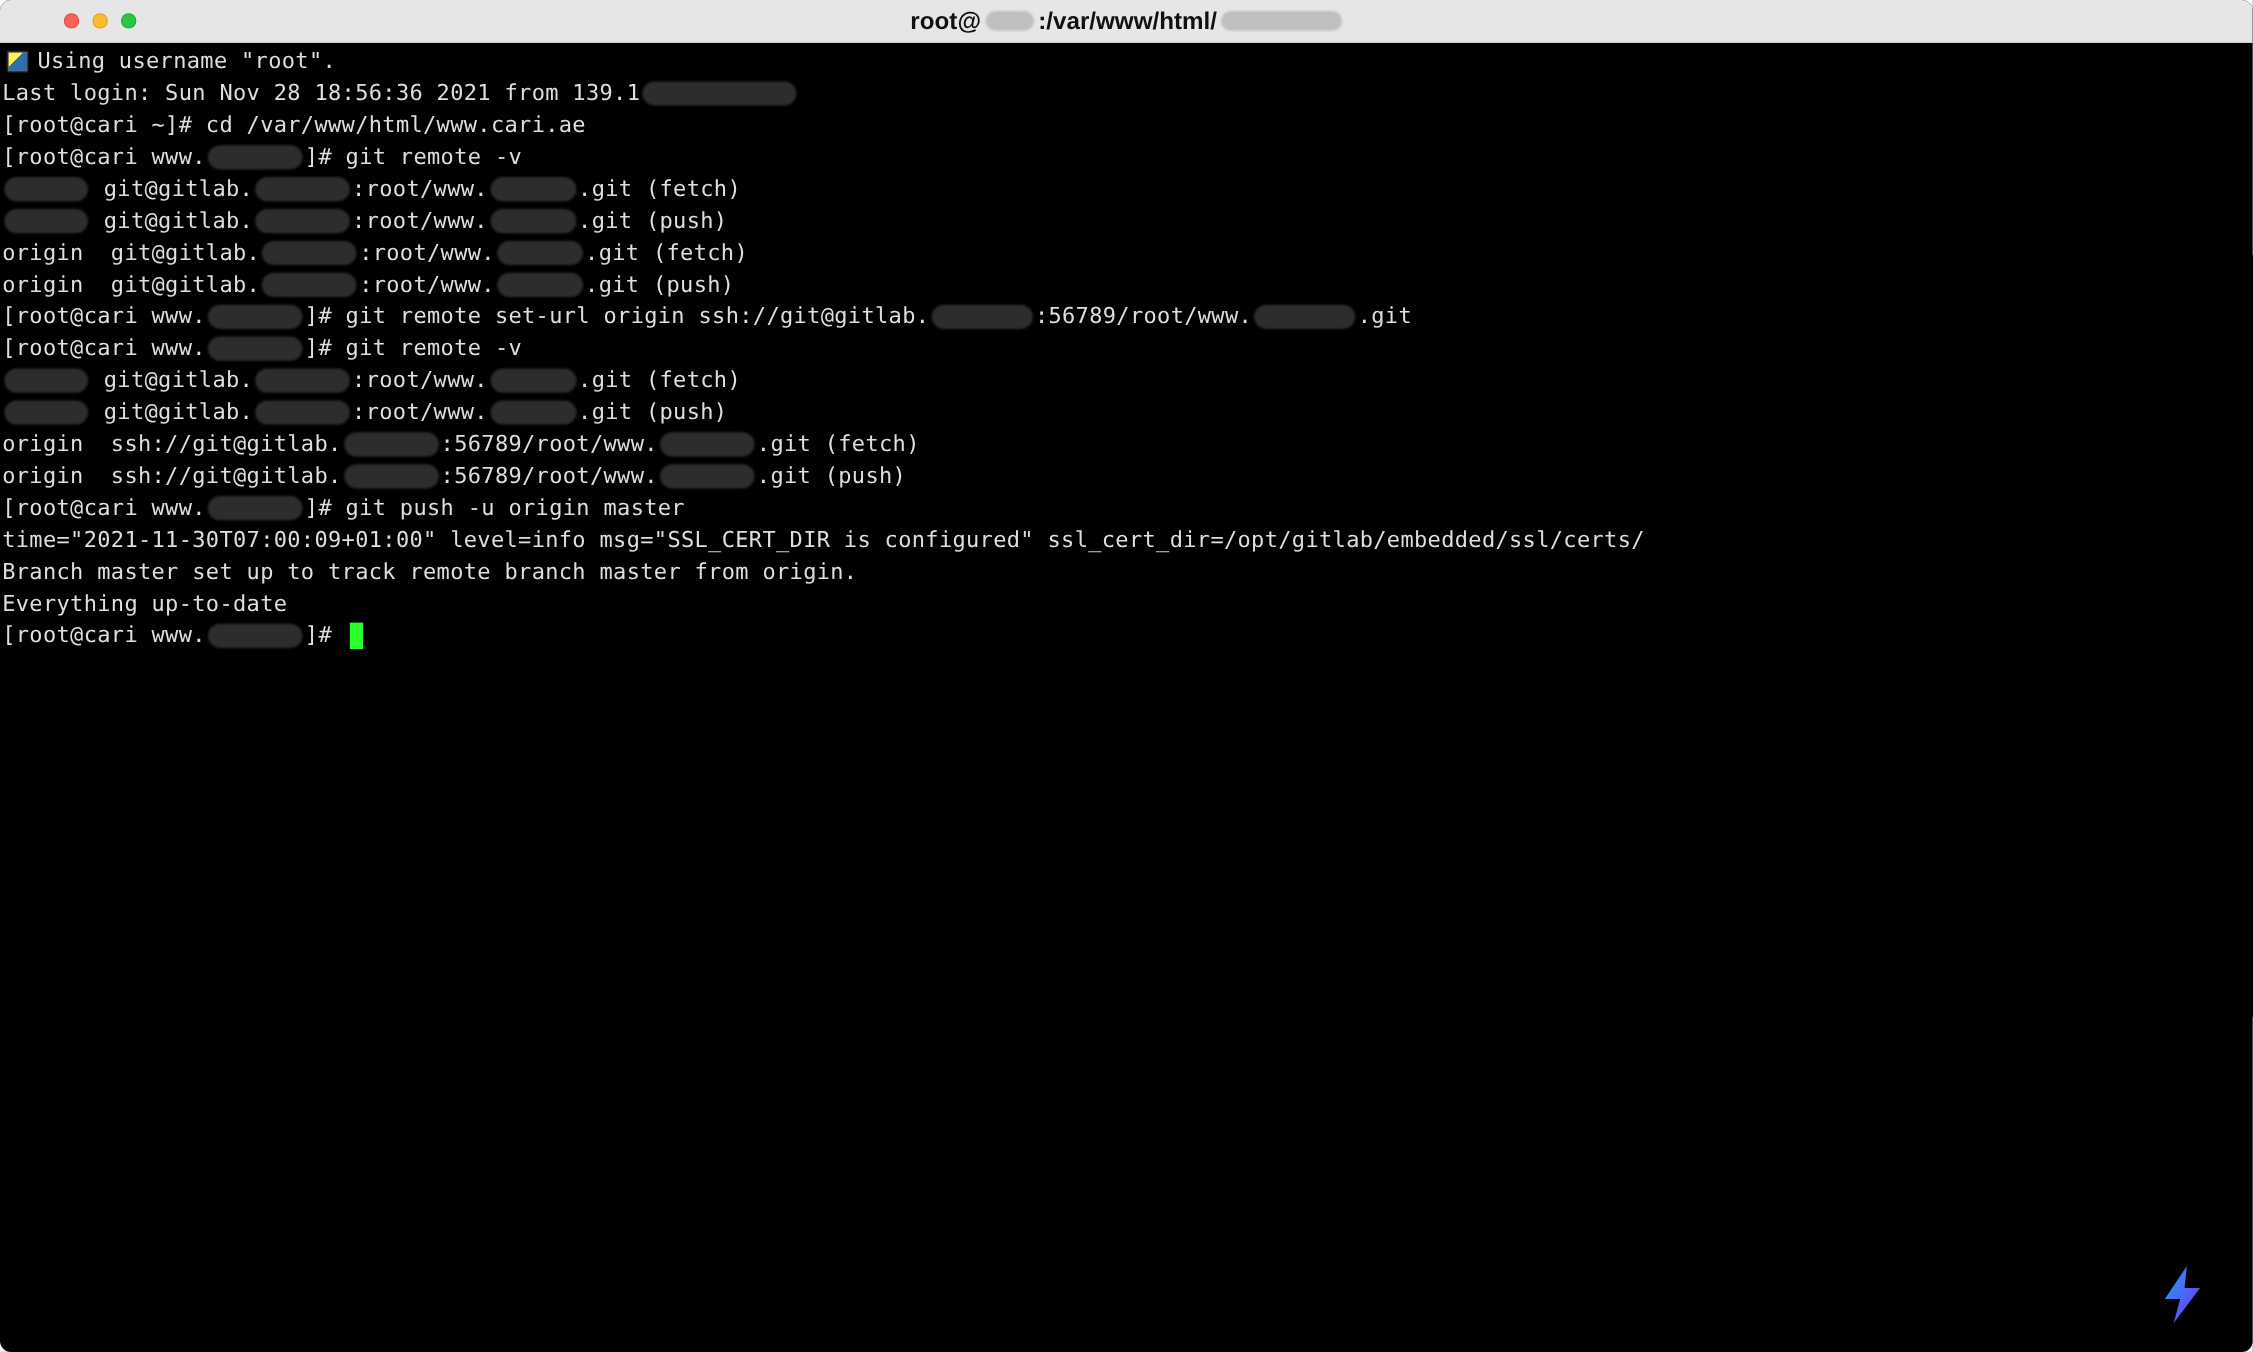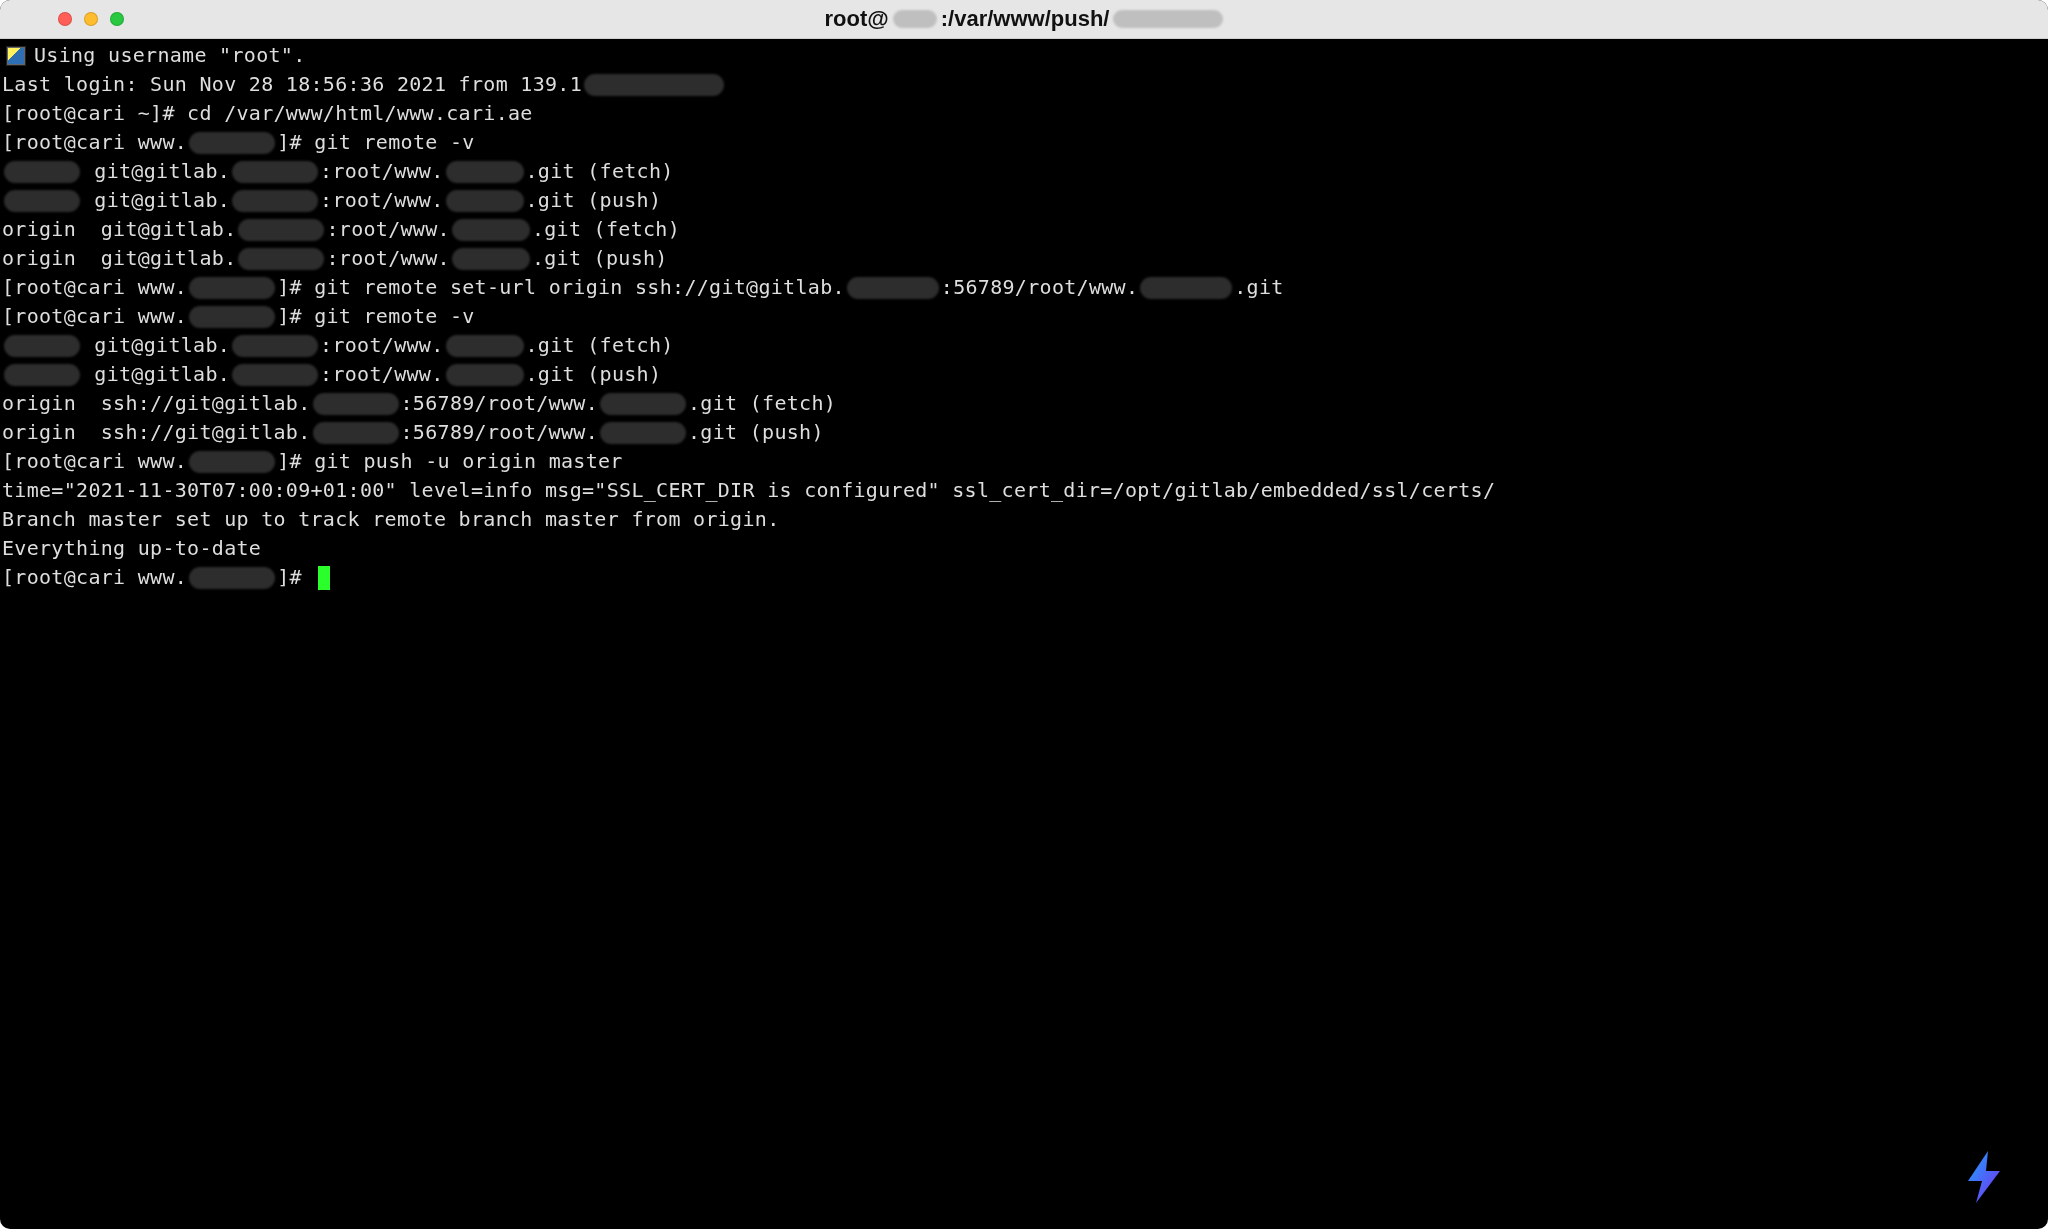--- a/index.html
+++ b/index.html
@@ -132,21 +132,21 @@
 
   <div class="titlebar">
     <div class="traffic">
       <span class="dot red"></span>
       <span class="dot yellow"></span>
       <span class="dot green"></span>
     </div>
     <div class="title-wrap">
       <span>root@</span>
       <span class="title-redact" id="tredA" style="width: 44px;"></span>
-      <span>:/var/www/push/</span>
+      <span>:/var/www/html/</span>
       <span class="title-redact" id="tredB" style="width: 110px;"></span>
     </div>
   </div>
 
   <div class="term" id="term"><div class="line"><span class="putty-icon"></span><span class="seg">Using username "root".</span></div><div class="line"><span class="seg">Last login: Sun Nov 28 18:56:36 2021 from 139.1</span><span class="redact" style="width: 140px;"></span></div><div class="line"><span class="seg">[root@cari ~]# cd /var/www/html/www.cari.ae</span></div><div class="line"><span class="seg">[root@cari www.</span><span class="redact" style="width: 86px;"></span><span class="seg">]# git remote -v</span></div><div class="line"><span class="redact" style="width: 76px;"></span><span class="seg"> git@gitlab.</span><span class="redact" style="width: 86px;"></span><span class="seg">:root/www.</span><span class="redact" style="width: 78px;"></span><span class="seg">.git (fetch)</span></div><div class="line"><span class="redact" style="width: 76px;"></span><span class="seg"> git@gitlab.</span><span class="redact" style="width: 86px;"></span><span class="seg">:root/www.</span><span class="redact" style="width: 78px;"></span><span class="seg">.git (push)</span></div><div class="line"><span class="seg">origin  git@gitlab.</span><span class="redact" style="width: 86px;"></span><span class="seg">:root/www.</span><span class="redact" style="width: 78px;"></span><span class="seg">.git (fetch)</span></div><div class="line"><span class="seg">origin  git@gitlab.</span><span class="redact" style="width: 86px;"></span><span class="seg">:root/www.</span><span class="redact" style="width: 78px;"></span><span class="seg">.git (push)</span></div><div class="line"><span class="seg">[root@cari www.</span><span class="redact" style="width: 86px;"></span><span class="seg">]# git remote set-url origin ssh://git@gitlab.</span><span class="redact" style="width: 92px;"></span><span class="seg">:56789/root/www.</span><span class="redact" style="width: 92px;"></span><span class="seg">.git</span></div><div class="line"><span class="seg">[root@cari www.</span><span class="redact" style="width: 86px;"></span><span class="seg">]# git remote -v</span></div><div class="line"><span class="redact" style="width: 76px;"></span><span class="seg"> git@gitlab.</span><span class="redact" style="width: 86px;"></span><span class="seg">:root/www.</span><span class="redact" style="width: 78px;"></span><span class="seg">.git (fetch)</span></div><div class="line"><span class="redact" style="width: 76px;"></span><span class="seg"> git@gitlab.</span><span class="redact" style="width: 86px;"></span><span class="seg">:root/www.</span><span class="redact" style="width: 78px;"></span><span class="seg">.git (push)</span></div><div class="line"><span class="seg">origin  ssh://git@gitlab.</span><span class="redact" style="width: 86px;"></span><span class="seg">:56789/root/www.</span><span class="redact" style="width: 86px;"></span><span class="seg">.git (fetch)</span></div><div class="line"><span class="seg">origin  ssh://git@gitlab.</span><span class="redact" style="width: 86px;"></span><span class="seg">:56789/root/www.</span><span class="redact" style="width: 86px;"></span><span class="seg">.git (push)</span></div><div class="line"><span class="seg">[root@cari www.</span><span class="redact" style="width: 86px;"></span><span class="seg">]# git push -u origin master</span></div><div class="line"><span class="seg">time="2021-11-30T07:00:09+01:00" level=info msg="SSL_CERT_DIR is configured" ssl_cert_dir=/opt/gitlab/embedded/ssl/certs/</span></div><div class="line"><span class="seg">Branch master set up to track remote branch master from origin.</span></div><div class="line"><span class="seg">Everything up-to-date</span></div><div class="line"><span class="seg">[root@cari www.</span><span class="redact" style="width: 86px;"></span><span class="seg">]# </span><span class="cursor"></span></div></div>
 
   <div class="watermark">
     <svg width="60" height="60" viewBox="0 0 60 60">
       <path d="M34 4 L14 34 L28 34 L22 56 L46 24 L32 24 Z" fill="url(#g1)"></path>
       <defs>

